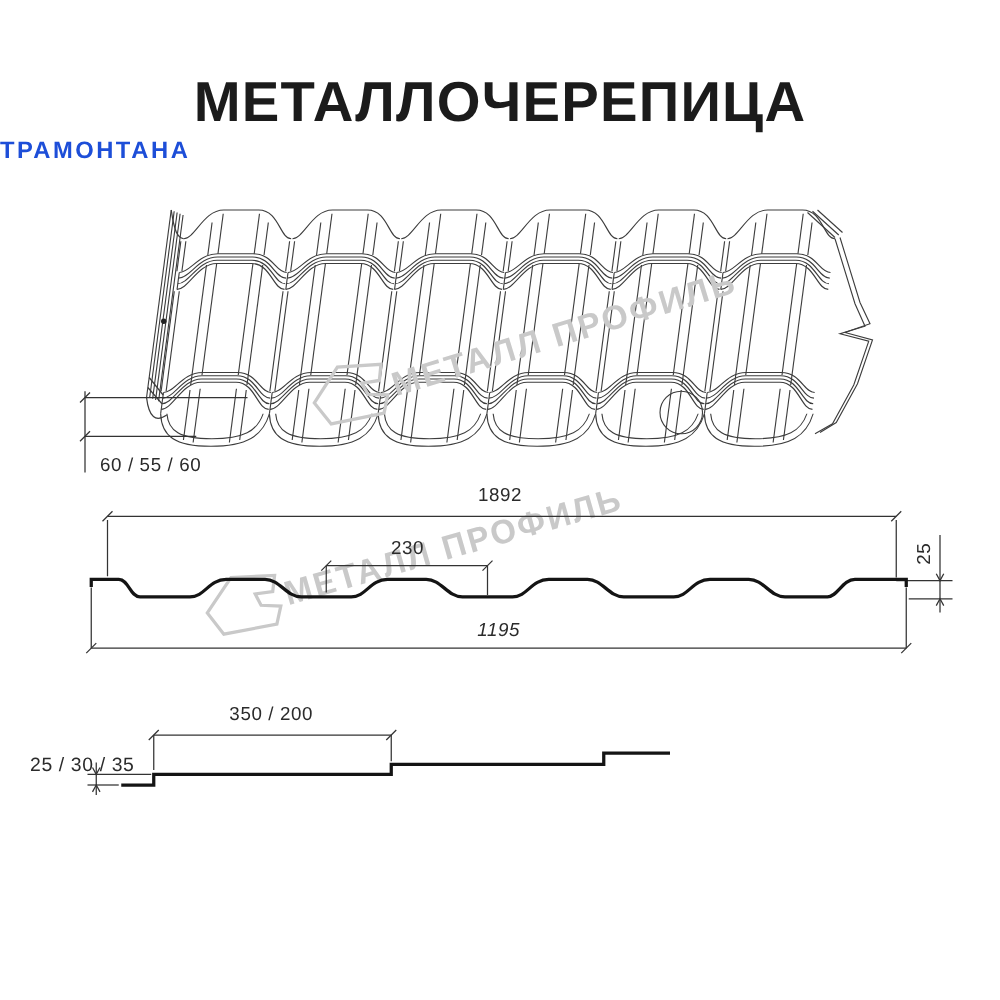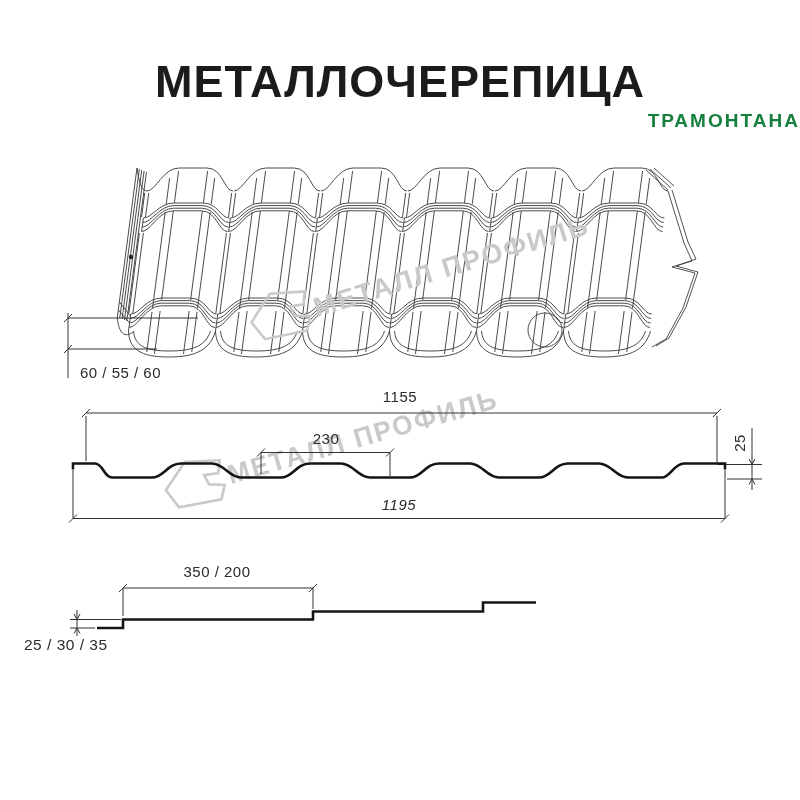--- a/index.html
+++ b/index.html
@@ -1,30 +1,30 @@
 <!DOCTYPE html>
 <html><head>
 <meta charset="utf-8">
 <style>
   html,body{margin:0;padding:0;background:#ffffff;width:800px;height:800px;overflow:hidden;}
   body{font-family:"Liberation Sans", sans-serif;position:relative;}
   .stage{position:absolute;left:0;top:0;width:800px;height:572px;}
   svg.draw{position:absolute;left:0;top:0;z-index:1;}
   .lbl{position:absolute;z-index:3;color:#232323;}
   .title{left:0;top:56px;width:800px;text-align:center;font-size:45px;font-weight:bold;letter-spacing:1px;color:#1b1b1b;white-space:nowrap;}
-  .subtitle{left:0;top:110px;width:800px;text-align:right;font-size:19px;font-weight:bold;letter-spacing:2px;color:#15803d;white-space:nowrap;}
+  .subtitle{left:0;top:110px;width:800px;text-align:left;font-size:19px;font-weight:bold;letter-spacing:2px;color:#1d4ed8;white-space:nowrap;}
   .dim{font-size:15px;letter-spacing:.5px;color:#2b2b2b;white-space:nowrap;}
   .c{transform:translateX(-50%);}
   .lbl-5055{left:80px;top:364px;}
   .lbl-1155{left:400px;top:388px;}
   .lbl-230{left:326px;top:430px;}
   .lbl-25{left:722px;top:434px;width:36px;height:18px;text-align:center;transform:rotate(-90deg);}
   .lbl-1195{left:399px;top:496px;font-style:italic;}
   .lbl-350400{left:217px;top:563px;}
-  .lbl-253035{left:24px;top:636px;font-size:15.5px;}
+  .lbl-253035{left:24px;top:604px;font-size:15.5px;}
   .wm-text{font-size:27px;font-weight:bold;letter-spacing:2px;fill:#c9c9c9;}
 </style>
 </head>
 <body>
 
 <div class="stage">
 
 <svg class="draw" width="800" height="800" viewBox="0 0 800 800">
   <defs>
     <g id="col">
@@ -171,20 +171,20 @@
       <path d="M74,633.5 L77,628 L80,633.5"></path>
     </g>
     <path d="M97,628 L123,628 L123,619.5 L313,619.5 L313,611.5 L483,611.5 L483,602.5 L536,602.5" fill="none" stroke="#141414" stroke-width="2.6"></path>
   </g>
 </svg>
 
 <div class="lbl title">МЕТАЛЛОЧЕРЕПИЦА</div>
 <div class="lbl subtitle">ТРАМОНТАНА</div>
 
 <div class="lbl dim lbl-5055">60 / 55 / 60</div>
-<div class="lbl dim lbl-1155 c">1155</div>
+<div class="lbl dim lbl-1155 c">1892</div>
 <div class="lbl dim lbl-230 c">230</div>
 <div class="lbl dim lbl-25">25</div>
 <div class="lbl dim lbl-1195 c">1195</div>
 <div class="lbl dim lbl-350400 c">350 / 200</div>
 <div class="lbl dim lbl-253035">25 / 30 / 35</div>
 
 </div>
 
 </body></html>

